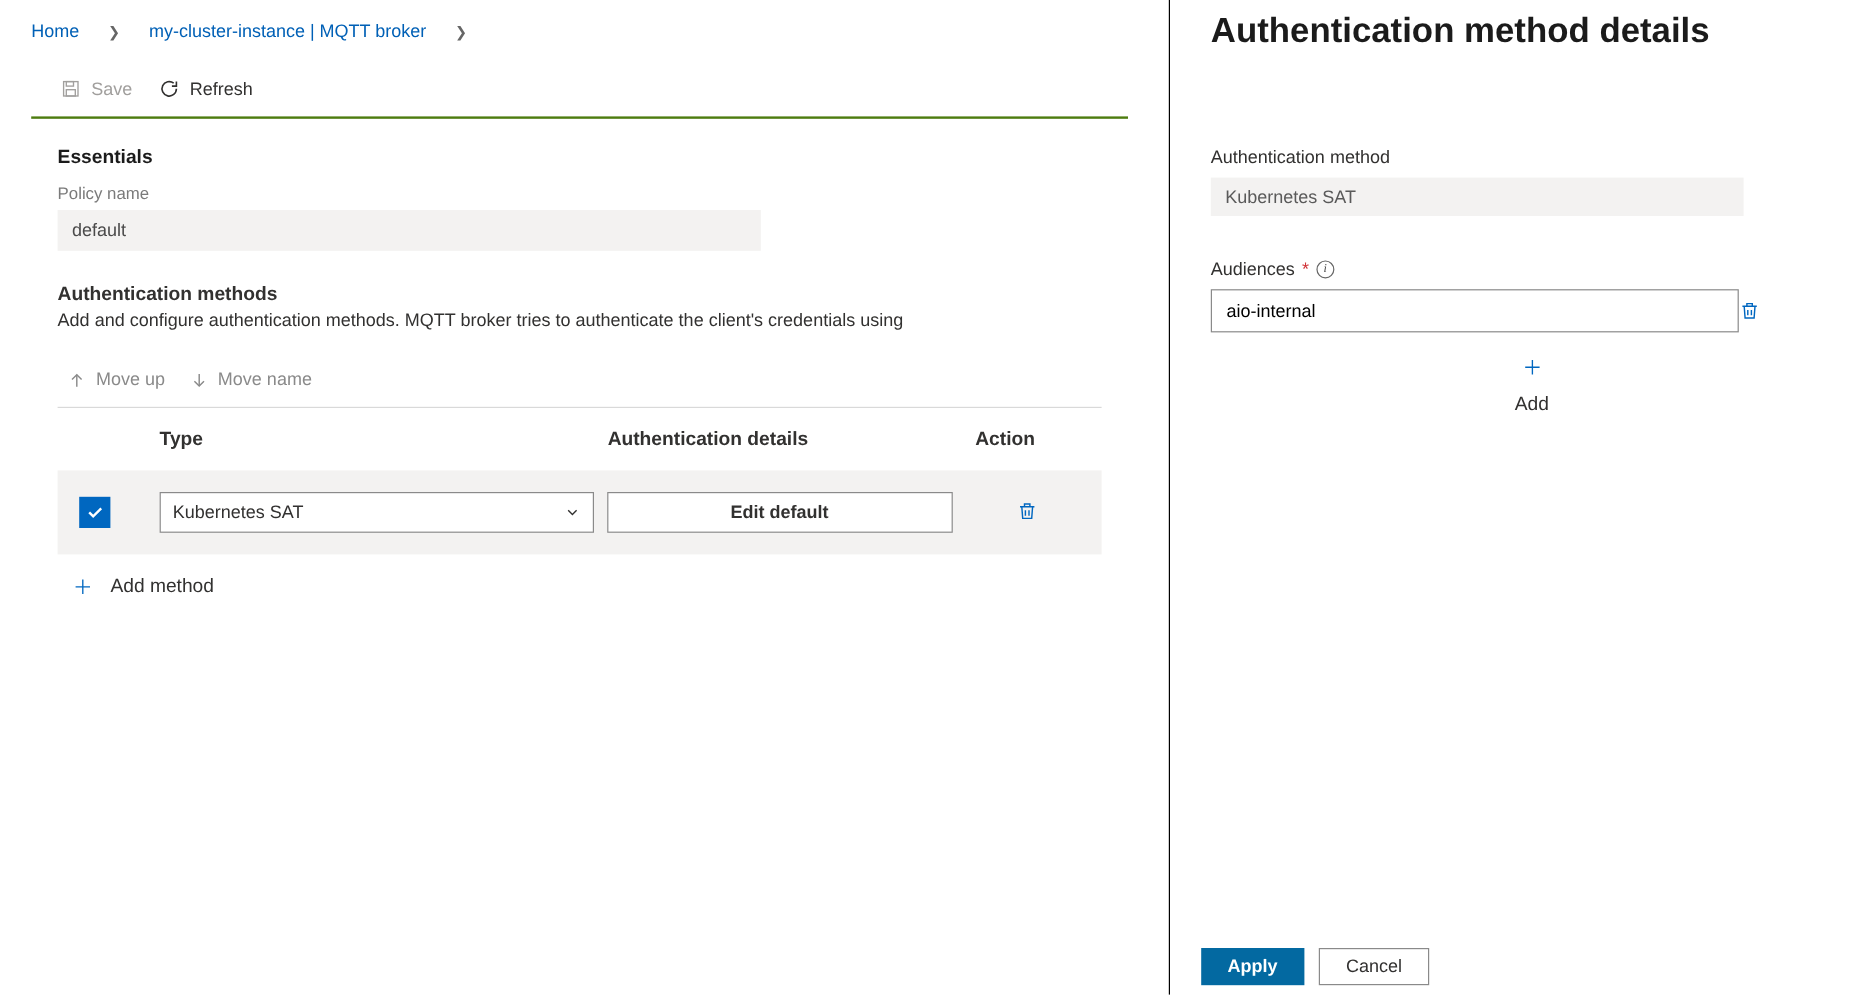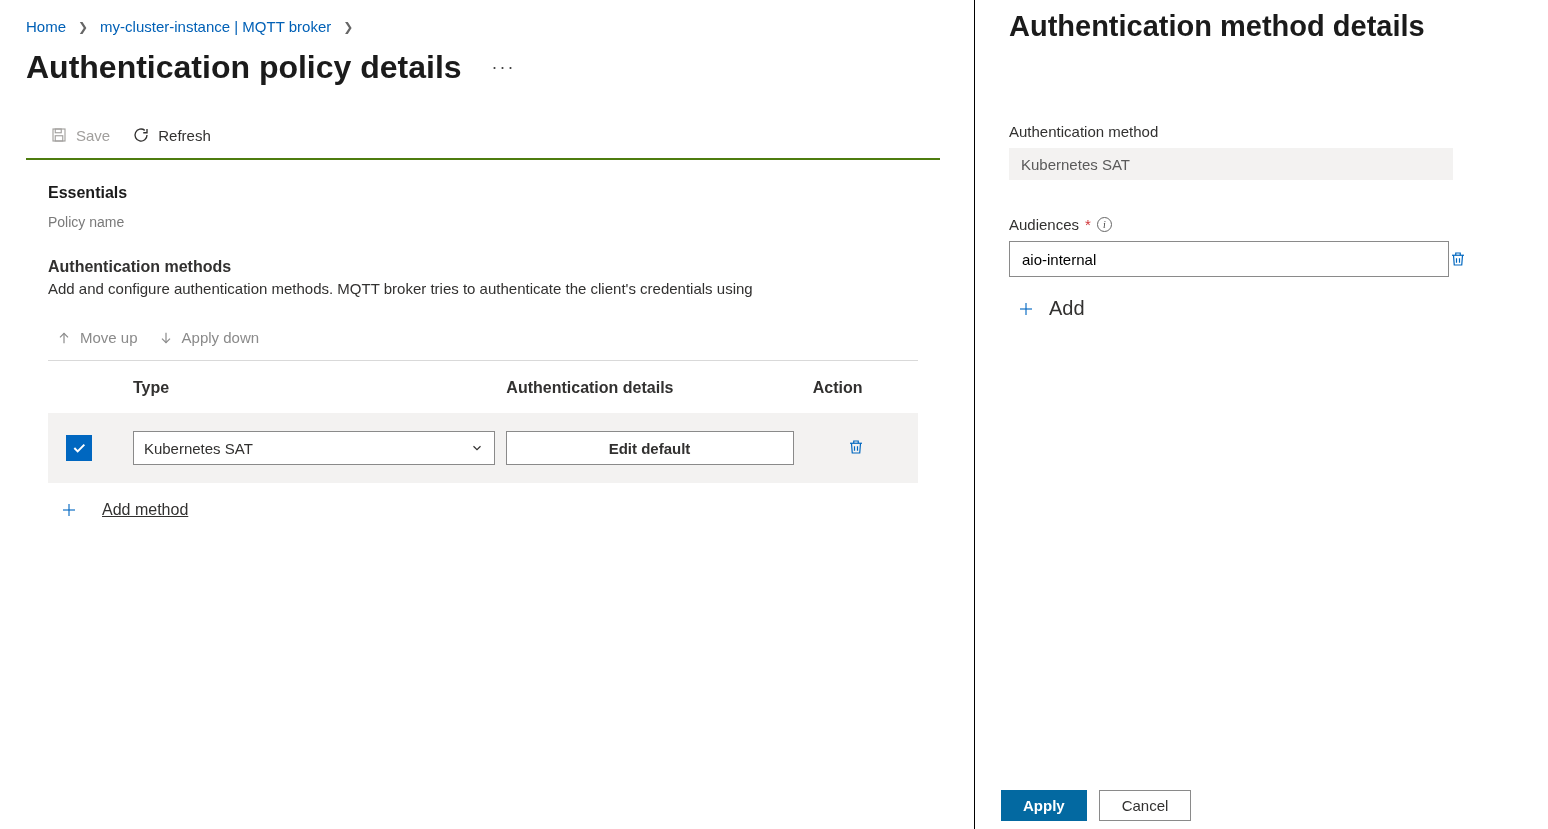--- a/index.html
+++ b/index.html
@@ -17,23 +17,23 @@
       position: relative;
       overflow: hidden;
     }
     .main-area {
       padding: 18px 0 0 26px;
       width: 940px;
     }
     .breadcrumb {
       display: flex;
       align-items: center;
-      gap: 12px;
-      font-size: 15px;
-      margin-bottom: 14px;
+      gap: 24px;
+      font-size: 15px;
+      margin-bottom: 30px;
     }
     .breadcrumb a {
       color: #0060b6;
       text-decoration: none;
     }
     .breadcrumb .chev {
       color: #666;
       font-size: 12px;
     }
     .page-title-row {
@@ -187,24 +187,23 @@
     }
     .trash {
       width: 18px; height: 20px;
       stroke: #0067c0;
       fill: none;
       cursor: pointer;
     }
     .add-row {
       display: flex;
       align-items: center;
-      gap: 24px;
+      gap: 14px;
       padding: 18px 0 0 12px;
       font-size: 16px;
-      text-decoration: underline;
     }
     .plus-icon {
       width: 18px;
       height: 18px;
       stroke: #0067c0;
       stroke-width: 1.5;
     }
 
     
     .right-pane {
@@ -264,21 +263,22 @@
       padding: 6px 12px;
       font-size: 15px;
       width: 440px;
       height: 36px;
     }
     .r-add-row {
       display: flex;
       align-items: center;
       gap: 14px;
       padding: 20px 12px 0 8px;
-      font-size: 20px;
+      font-size: 16px;
+      flex-direction: column;
     }
     .bottom-btns {
       position: absolute;
       bottom: 8px;
       left: 26px;
       display: flex;
       gap: 12px;
     }
     .btn-primary {
       background: #0369a1;
@@ -302,24 +302,20 @@
 <body>
 
 <div class="main-area">
   <nav class="breadcrumb">
     <a href="#">Home</a>
     <span class="chev">❯</span>
     <a href="#">my-cluster-instance | MQTT broker</a>
     <span class="chev">❯</span>
   </nav>
 
-  <div class="page-title-row">
-    <h1 class="page-title">Authentication policy details</h1>
-    <span class="ellipsis-btn">···</span>
-  </div>
 
   <div class="toolbar">
     <button class="tool-btn disabled">
       <svg viewBox="0 0 24 24" fill="none" stroke="#a19f9d" stroke-width="1.5">
         <rect x="4" y="4" width="16" height="16"></rect>
         <rect x="7" y="4" width="8" height="5"></rect>
         <rect x="7" y="13" width="10" height="7"></rect>
       </svg>
       <span>Save</span>
     </button>
@@ -328,38 +324,39 @@
         <path d="M20 12a8 8 0 1 1-3-6.2"></path>
         <path d="M20 4v5h-5"></path>
       </svg>
       <span>Refresh</span>
     </button>
   </div>
 
   <div class="section">
     <div class="section-title">Essentials</div>
     <div class="field-label">Policy name</div>
+    <div class="ro-input">default</div>
 
     <div class="auth-title">Authentication methods</div>
     <div class="auth-desc">Add and configure authentication methods. MQTT broker tries to authenticate the client's credentials using</div>
 
     <div class="move-row">
       <button class="move-btn">
         <svg viewBox="0 0 24 24" fill="none" stroke-width="1.8">
           <path d="M12 20V5"></path>
             <path d="M6 11l6-6 6 6"></path>
         </svg>
         <span>Move up</span>
       </button>
       <button class="move-btn">
         <svg viewBox="0 0 24 24" fill="none" stroke-width="1.8">
           <path d="M12 4v15"></path>
             <path d="M6 13l6 6 6-6"></path>
         </svg>
-        <span>Apply down</span>
+        <span>Move name</span>
       </button>
     </div>
 
     <div class="table">
       <div class="table-header">
         <div class="col-check"></div>
         <div class="col-type">Type</div>
         <div class="col-details">Authentication details</div>
         <div class="col-action">Action</div>
       </div>

